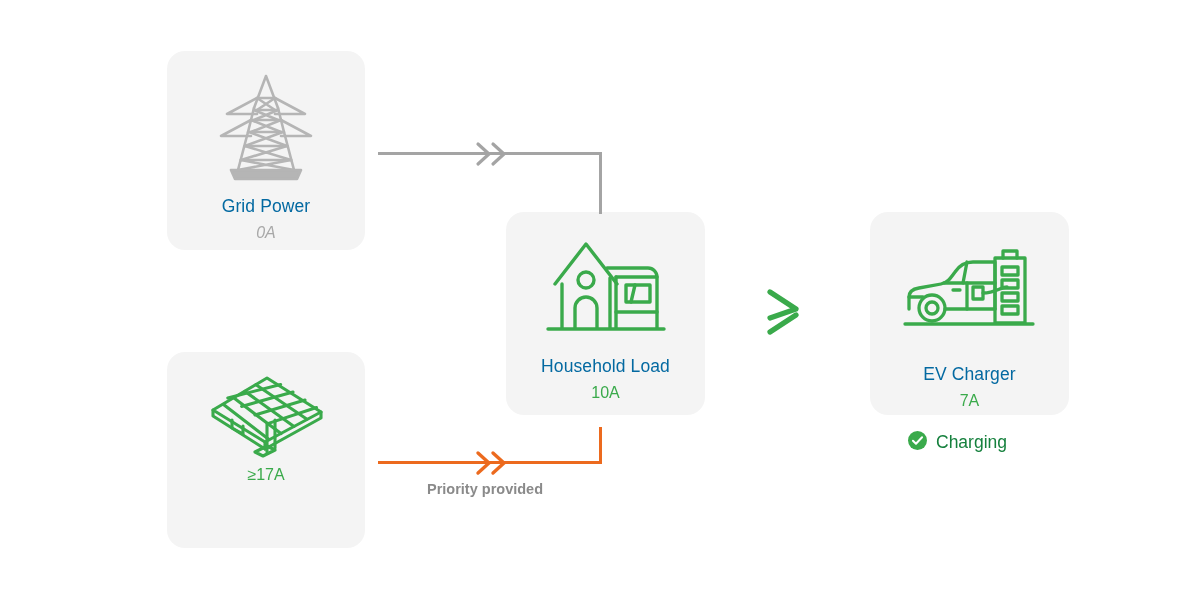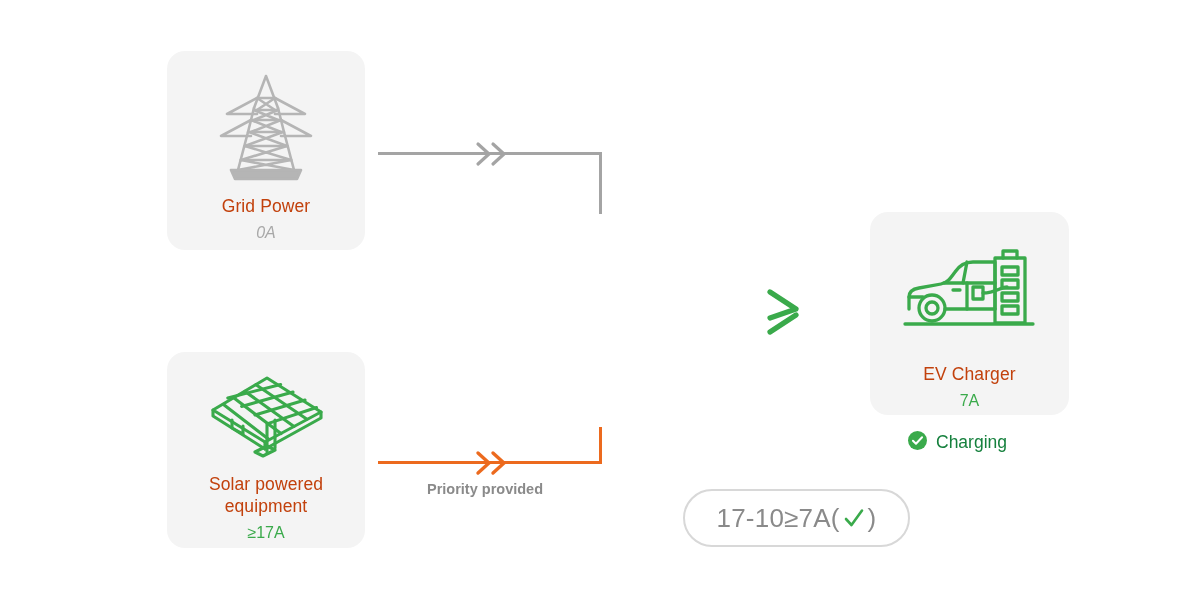--- a/index.html
+++ b/index.html
@@ -27,22 +27,22 @@
     align-items: center;
     justify-content: flex-start;
   }
   .card-icon {
     display: flex;
     align-items: center;
     justify-content: center;
   }
   .card-title {
     font-size: 17.5px;
-    color: #c2410c;
-    text-align: center;
+    color: #0369a1;
+    text-align: right;
     line-height: 1.25;
     letter-spacing: .1px;
   }
   .card-value {
     font-size: 16px;
     text-align: center;
     margin-top: 6px;
   }
   .val-green { color: #3aaa4b; }
   .val-gray  { color: #a8a8a8; font-style: italic; }
@@ -192,27 +192,51 @@
 
         <path d="M116 40 L116 46 L60 77 L60 70"></path>
         <path d="M8 38 L8 44 L60 77"></path>
 
         <path d="M62 52 L62 80 M70 48 L70 76"></path>
         <path d="M62 80 L50 86 L58 90 L70 84 Z" transform="translate(0,-6)"></path>
 
         <path d="M27 48 L27 56 L38 62 L38 54"></path>
       </svg>
     </div>
-    <div class="card-title">
-      <span>Solar powered</span><br>
-      <span>equipment</span>
+    <div class="card-value val-green">≥17A</div>
+  </div>
+
+  <div class="card" id="card-house">
+    <div class="card-icon">
+      <svg width="122" height="104" viewBox="0 0 122 104" fill="none" stroke="#3aaa4b" stroke-width="3.4" stroke-linecap="round" stroke-linejoin="round">
+
+        <path d="M10 48 L41 8 L72 48"></path>
+
+        <path d="M17 48 L17 92"></path>
+        <path d="M65 42 L65 92"></path>
+
+        <circle cx="41" cy="44" r="8"></circle>
+
+        <path d="M30 92 L30 72 a11 11 0 0 1 22 0 L52 92"></path>
+
+        <path d="M62 32 L103 32 a9 9 0 0 1 9 9 L71 41"></path>
+        <path d="M112 41 L112 92"></path>
+        <path d="M71 41 L71 92"></path>
+
+        <rect x="81" y="49" width="24" height="17"></rect>
+        <path d="M90 49 L86 66"></path>
+
+        <path d="M71 76 L112 76"></path>
+
+        <path d="M3 93 L119 93"></path>
+      </svg>
     </div>
-    <div class="card-value val-green">≥17A</div>
-  </div>
-
+    <div class="card-title">Household Load</div>
+    <div class="card-value val-green">10A</div>
+  </div>
 
   <div class="card" id="card-ev">
     <div class="card-icon">
       <svg width="134" height="86" viewBox="0 0 134 86" fill="none" stroke="#3aaa4b" stroke-width="3.3" stroke-linecap="round" stroke-linejoin="round">
 
         <path d="M6 62 L6 50 C6 45 10 42 16 41 L38 37 C44 36 47 32 52 25 C56 19 62 15 70 15 L92 15 L92 62"></path>
         <path d="M6 50 L20 50"></path>
 
         <path d="M41 36 L92 36"></path>
         <path d="M64 15 L60 36"></path>
@@ -273,23 +297,14 @@
   <div id="charging-status">
     <span>
       <svg width="19" height="19" viewBox="0 0 20 20">
         <circle cx="10" cy="10" r="10" fill="#3aaa4b"></circle>
         <path d="M5.2 10.3 L8.4 13.4 L14.8 6.6" fill="none" stroke="#ffffff" stroke-width="2.1" stroke-linecap="round" stroke-linejoin="round"></path>
       </svg>
     </span>
     <span class="status-text">Charging</span>
   </div>
 
-  <div id="formula-pill">
-    <span class="formula-text">17-10≥7A(</span>
-    <span class="formula-check">
-      <svg width="24" height="24" viewBox="0 0 24 24" fill="none" stroke="#3aaa4b" stroke-width="2.6" stroke-linecap="round" stroke-linejoin="round">
-        <path d="M4 13 L9.5 19 L20 4.5"></path>
-      </svg>
-    </span>
-    <span class="formula-text">)</span>
-  </div>
 
 </div>
 
 </body></html>

